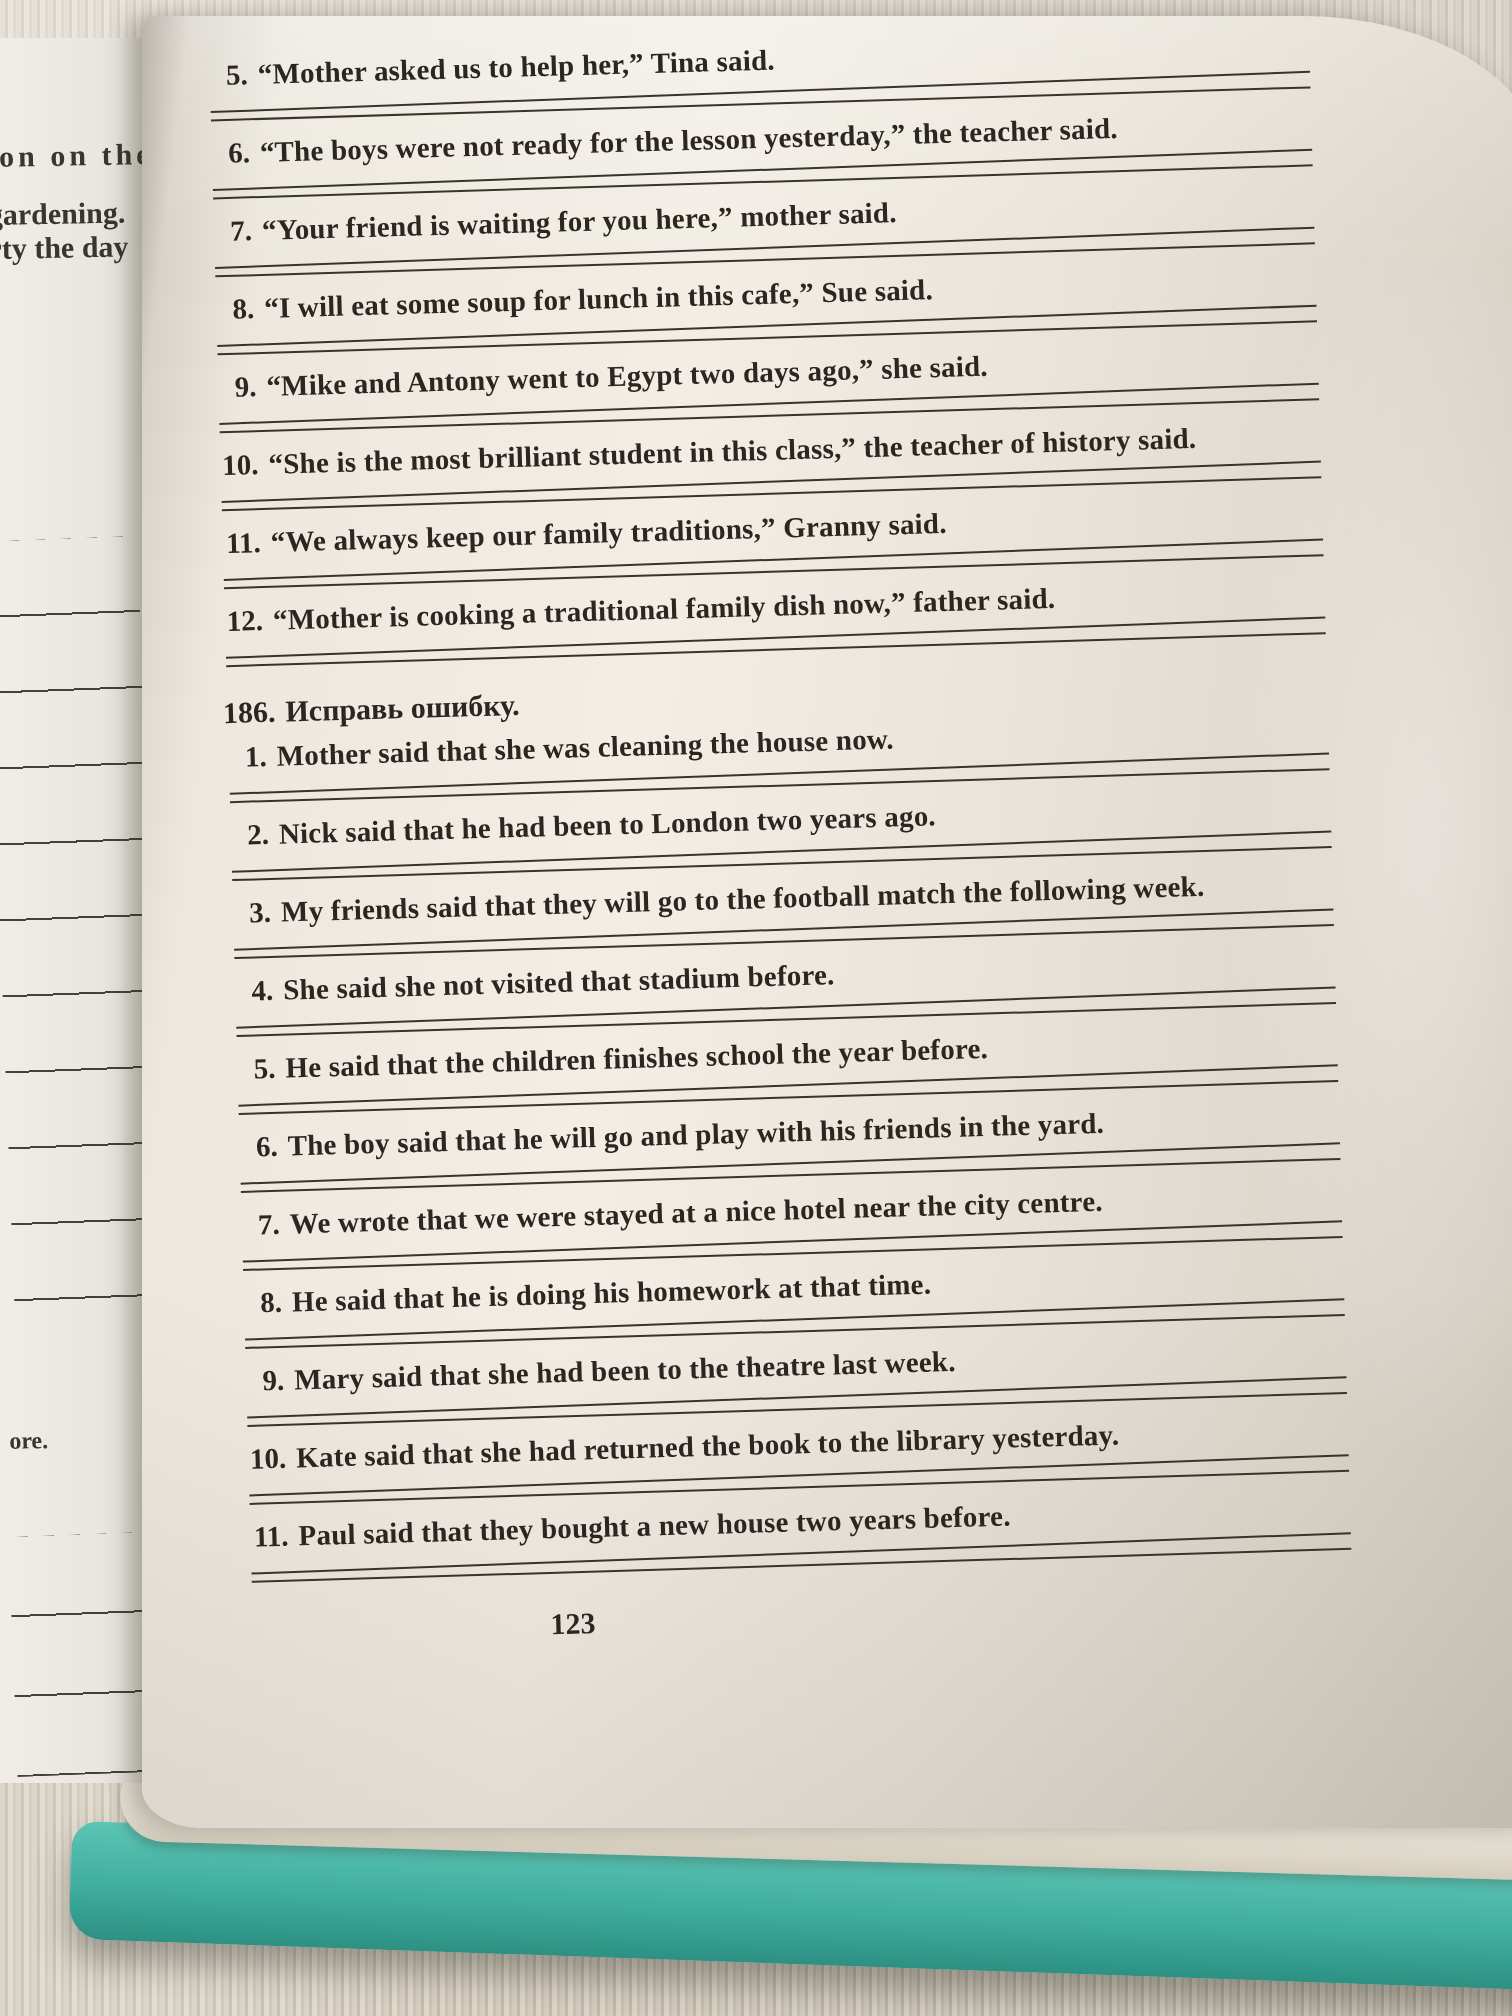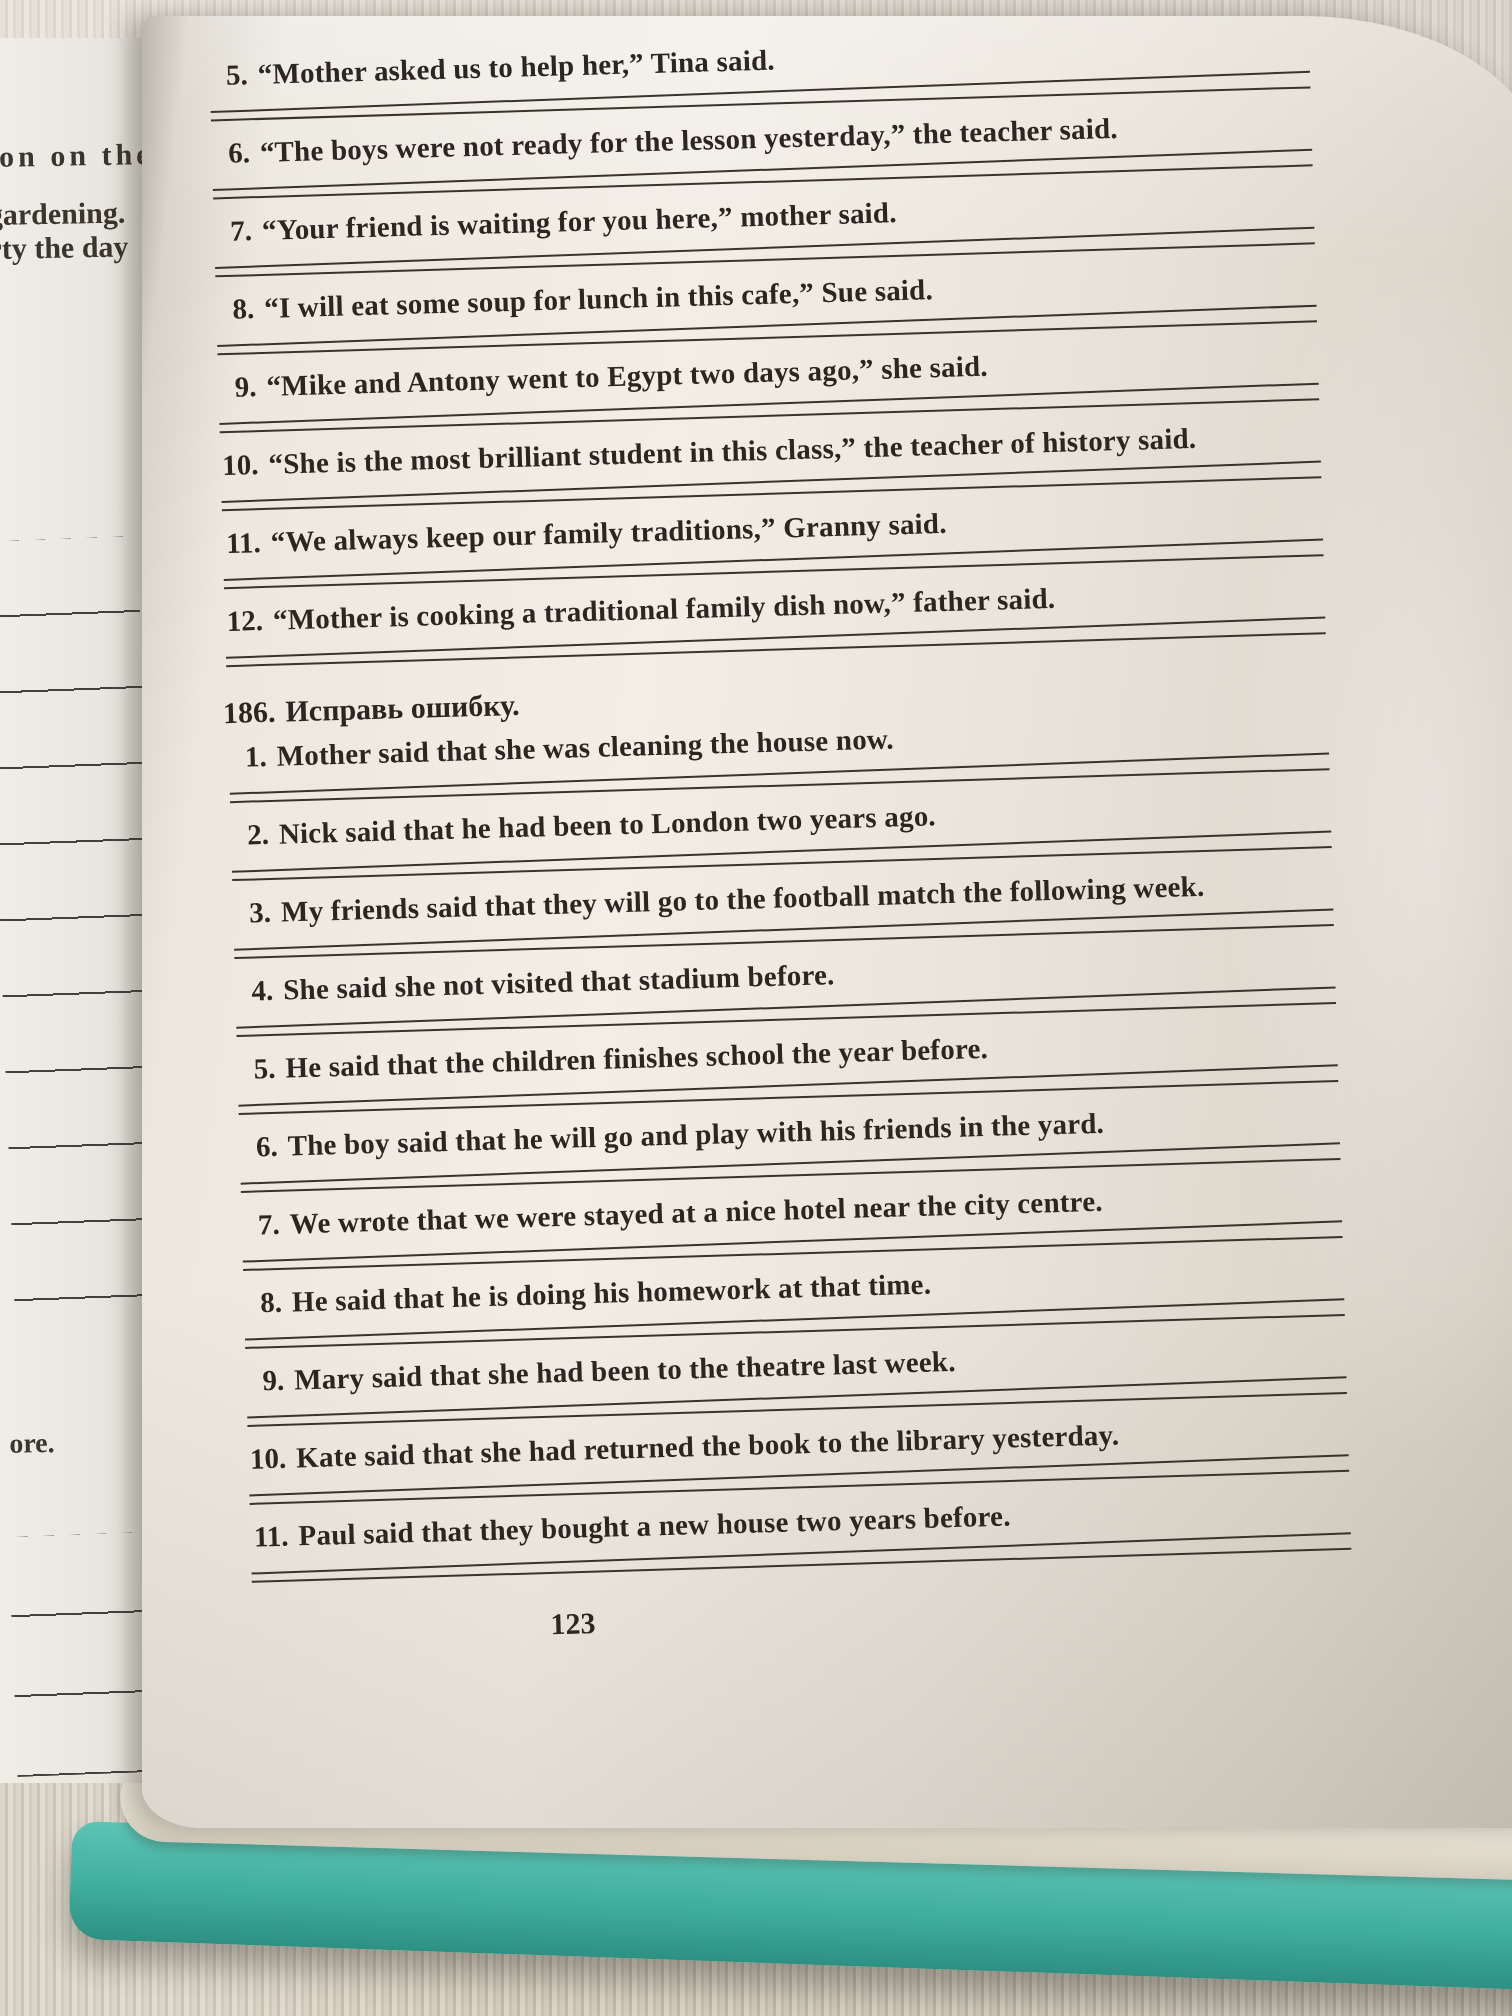--- a/index.html
+++ b/index.html
@@ -44,21 +44,21 @@
     background:linear-gradient(90deg,#f0ede7 0,#e8e5de 55%,#cfcabf 78%,#97918a 93%,#6c665f 100%);
     border-radius:0 26px 0 0;
   }
   .left-page-inner{position:absolute;inset:0;transform:rotate(-1deg);}
   .fragment{
     position:absolute;left:0;color:#3a352d;font-weight:bold;font-size:30px;white-space:nowrap;
   }
   .frag-1{top:100px;letter-spacing:4px;}
   .frag-2{top:158px;}
   .frag-3{top:192px;}
-  .frag-4{top:1388px;font-size:28px;}
+  .frag-4{top:1388px;font-size:24px;}
   .left-lines-a{
     position:absolute;left:0;top:500px;width:152px;height:800px;
     background:repeating-linear-gradient(to bottom,transparent 0 74px,#45403a 74px 76px);
     transform:rotate(-1.2deg);
   }
   .left-lines-b{
     position:absolute;left:0;top:1496px;width:132px;height:240px;
     background:repeating-linear-gradient(to bottom,transparent 0 78px,#45403a 78px 80px);
     transform:rotate(-1.2deg);
   }

